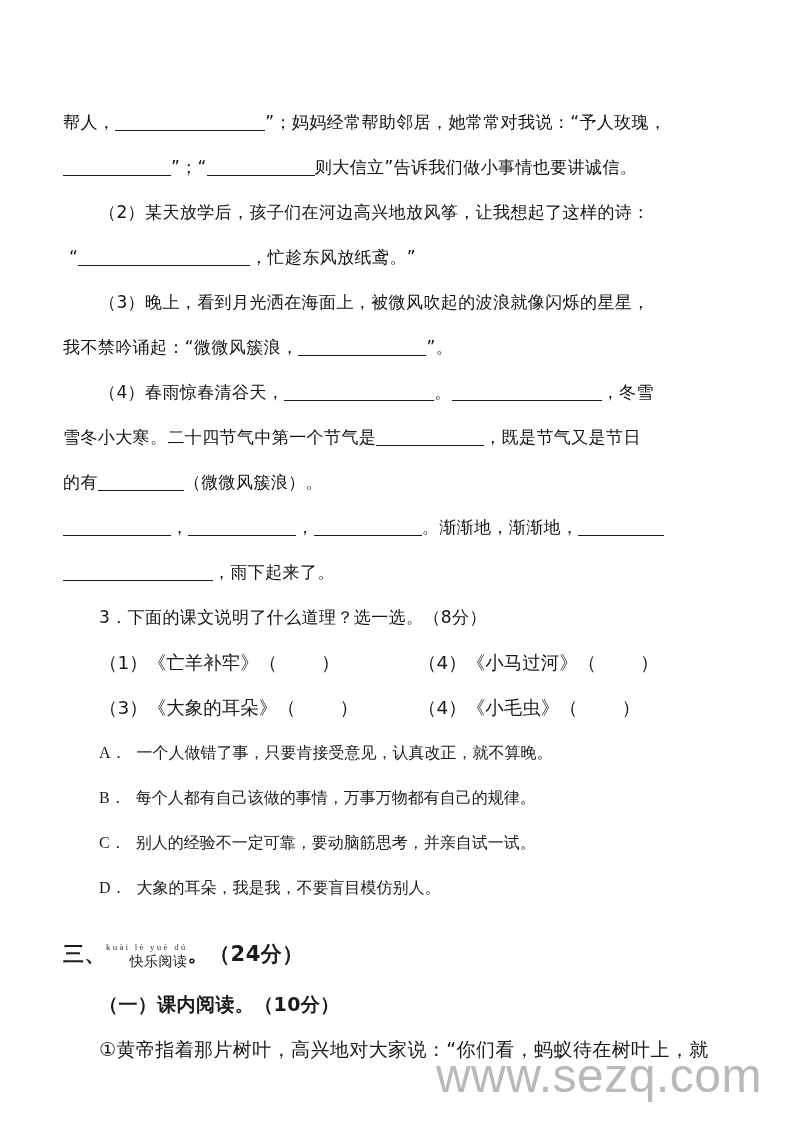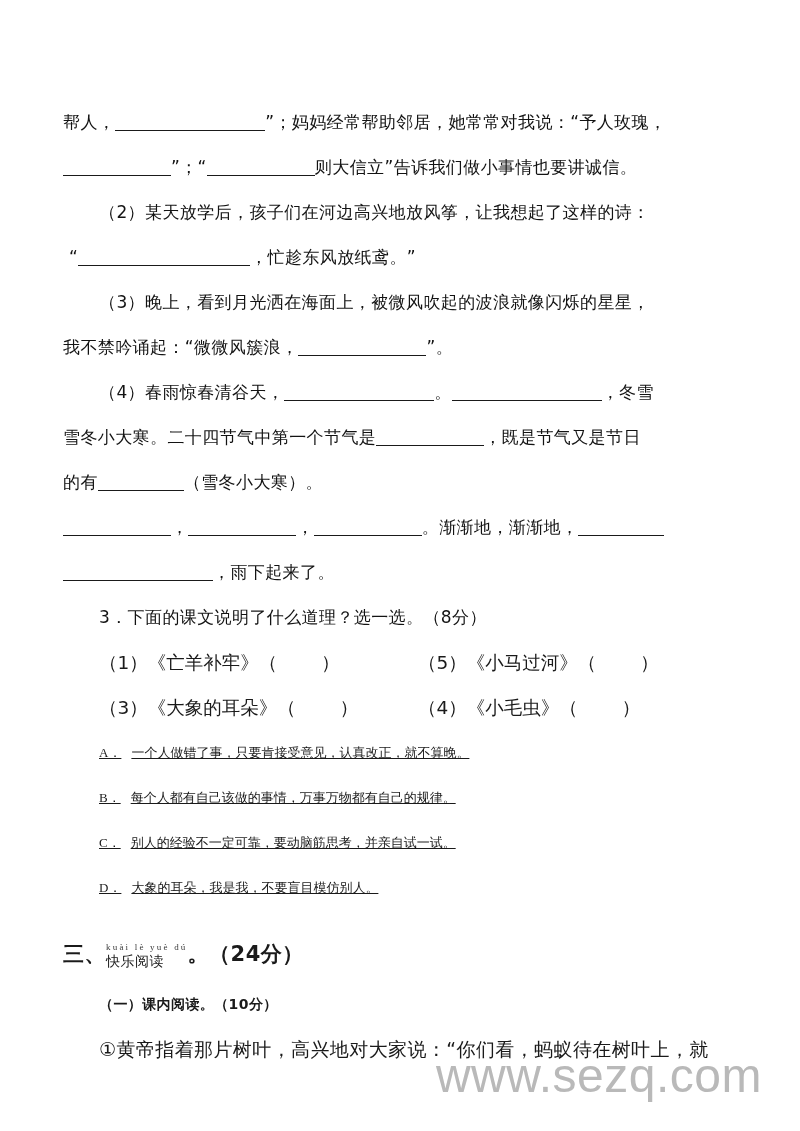--- a/index.html
+++ b/index.html
@@ -60,63 +60,62 @@
     padding-left: 36px;
   }
   .choice-cell { width: 340px; white-space: nowrap; }
   .paren-gap {
     display: inline-block;
     width: 44px;
   }
 
   
   .opt-line {
-    font-size: 13px;
-    line-height: 45px;
-    height: 45px;
-    padding-left: 36px;
-    white-space: nowrap;
-    text-decoration: underline;
+    font-size: 16px;
+    line-height: 45px;
+    height: 45px;
+    padding-left: 36px;
+    white-space: nowrap;
   }
   .opt-letter {
     font-family: "Liberation Serif", serif;
     margin-right: 10px;
   }
 
   
   .section-heading {
     margin-top: 12px;
     height: 46px;
     font-size: 21px;
     font-weight: bold;
     white-space: nowrap;
     display: flex;
     align-items: flex-end;
     letter-spacing: 0.5px;
   }
   .ruby-group {
     display: inline-flex;
     flex-direction: column;
-    align-items: flex-start;
+    align-items: flex-end;
     line-height: 1;
   }
   .ruby-pinyin {
     font-size: 9px;
     font-weight: normal;
     letter-spacing: 2.2px;
     color: #3a3a3a;
     margin-bottom: 2px;
     font-family: "Liberation Serif", serif;
   }
   .ruby-base { font-size: 14px; font-weight: normal; }
 
   .subsection {
     margin-top: 14px;
     padding-left: 36px;
-    font-size: 14px;
+    font-size: 19px;
     font-weight: bold;
     height: 45px;
     line-height: 45px;
     white-space: nowrap;
     letter-spacing: 0.4px;
   }
 
   .passage-line {
     padding-left: 36px;
     font-size: 19px;
@@ -165,40 +164,40 @@
     <span>我不禁吟诵起：“微微风簇浪，</span><span class="blank b-l"></span><span>”。</span>
   </div>
 
   <div class="line indent cjk">
     <span>（4）春雨惊春清谷天，</span><span class="blank b-xl"></span><span>。</span><span class="blank b-xl"></span><span>，冬雪</span>
   </div>
   <div class="line cjk">
     <span>雪冬小大寒。二十四节气中第一个节气是</span><span class="blank b-m"></span><span>，既是节气又是节日</span>
   </div>
   <div class="line cjk">
-    <span>的有</span><span class="blank b-s"></span><span>（雪冬小大寒）。</span>
+    <span>的有</span><span class="blank b-s"></span><span>（微微风簇浪）。</span>
   </div>
 
   <div class="line cjk">
     <span class="blank b-m"></span><span>，</span><span class="blank b-m"></span><span>，</span><span class="blank b-m"></span><span>。渐渐地，渐渐地，</span><span class="blank b-s"></span>
   </div>
   <div class="line cjk">
     <span class="blank b-xl"></span><span>，雨下起来了。</span>
   </div>
 
   <div class="line indent cjk">
     <span>3．下面的课文说明了什么道理？选一选。（8分）</span>
   </div>
 
   <div class="choice-row cjk">
     <div class="choice-cell">
       <span>（1）《亡羊补牢》（</span><span class="paren-gap"></span><span>）</span>
     </div>
     <div class="choice-cell">
-      <span>（5）《小马过河》（</span><span class="paren-gap"></span><span>）</span>
+      <span>（4）《小马过河》（</span><span class="paren-gap"></span><span>）</span>
     </div>
   </div>
 
   <div class="choice-row cjk">
     <div class="choice-cell">
       <span>（3）《大象的耳朵》（</span><span class="paren-gap"></span><span>）</span>
     </div>
     <div class="choice-cell">
       <span>（4）《小毛虫》（</span><span class="paren-gap"></span><span>）</span>
     </div>

